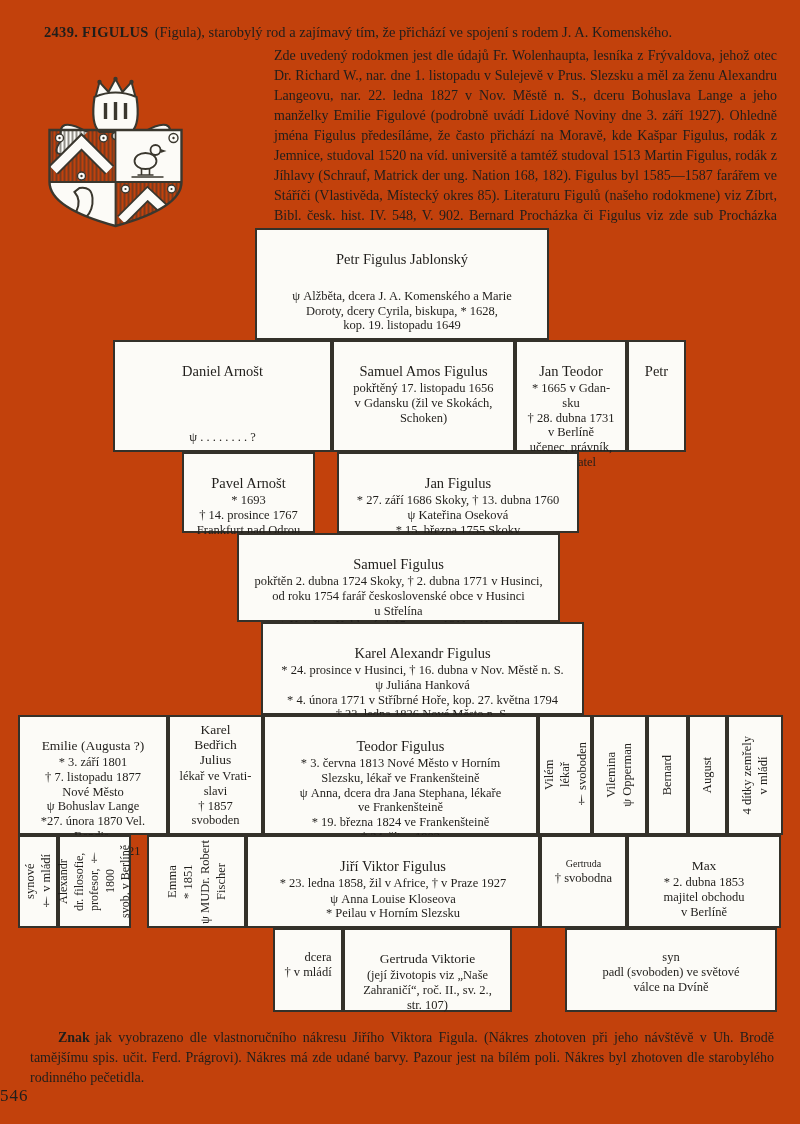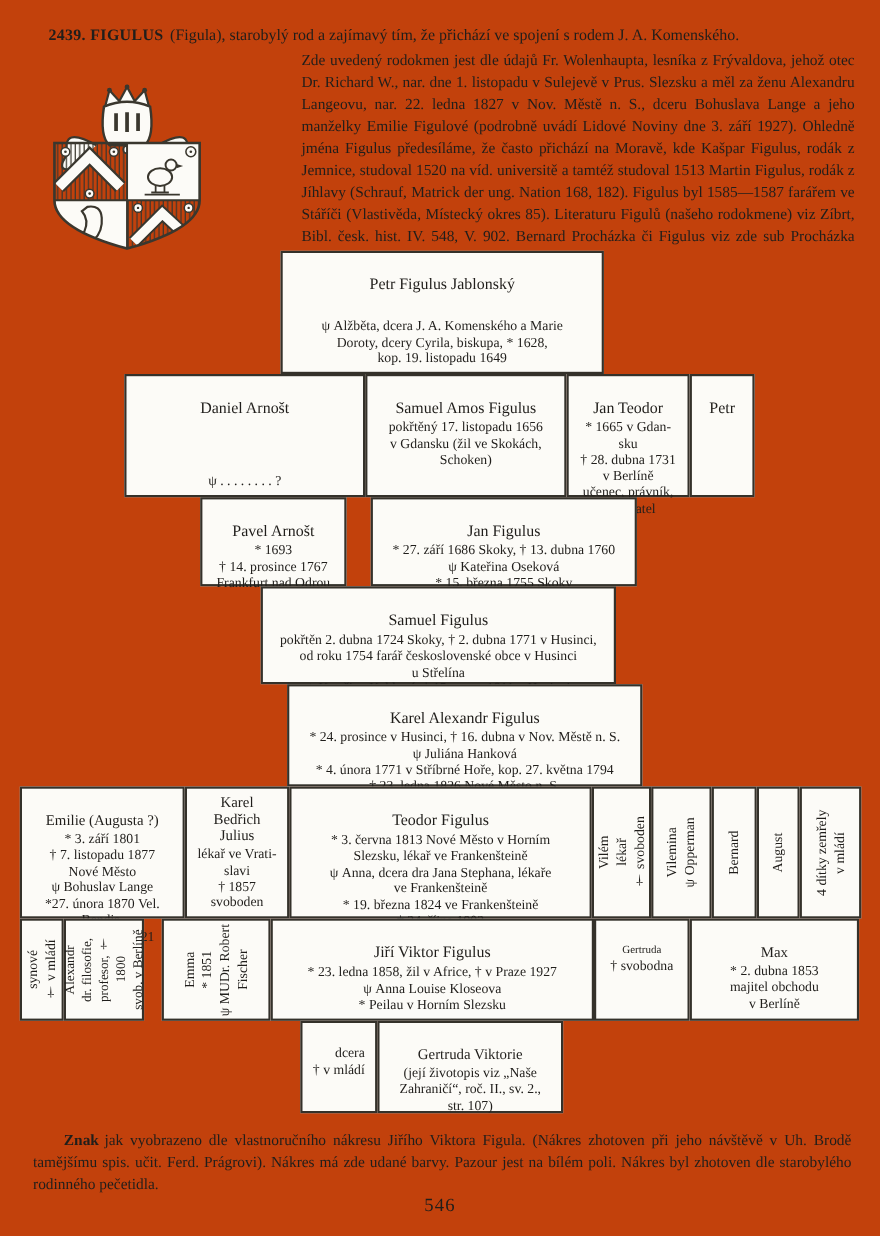--- a/index.html
+++ b/index.html
@@ -22,21 +22,21 @@
     text-align:center;font-size:12.5px;line-height:1.18;
     padding:20px 3px 5px;white-space:pre-line;background:#fcfbf7;
   }
   .btitle{font-size:14.5px;line-height:1.12;margin:1px 0 2px;}
   .bspouse{margin-top:auto;}
   .vbox{justify-content:center;padding:2px;}
   .vtext{writing-mode:vertical-rl;transform:rotate(180deg);line-height:1.3;white-space:pre-line;text-align:center;}
   
   .fpara{position:absolute;left:30px;top:1028px;width:744px;font-size:14px;line-height:20px;text-align:justify;text-indent:28px;}
   .fpara .znak{font-weight:bold;margin-right:5px;}
-  .pageno{position:absolute;left:0;top:1086px;width:800px;text-align:center;font-size:17px;letter-spacing:1px;}
+  .pageno{position:absolute;left:0;top:1086px;width:800px;text-align:left;font-size:17px;letter-spacing:1px;}
 </style>
 </head>
 <body>
 
 <div class="page">
 
   <div class="hline1">
     <span class="lead"><span>2439.</span> <span>FIGULUS</span></span><span>(Figula), starobylý rod a zajímavý tím, že přichází ve spojení s rodem J. A. Komenského.</span>
   </div>
   <div class="hbody">Zde uvedený rodokmen jest dle údajů Fr. Wolenhaupta, lesníka z Frývaldova, jehož otec Dr. Richard W., nar. dne 1. listopadu v Sulejevě v Prus. Slezsku a měl za ženu Alexandru Langeovu, nar. 22. ledna 1827 v Nov. Městě n. S., dceru Bohuslava Lange a jeho manželky Emilie Figulové (podrobně uvádí Lidové Noviny dne 3. září 1927). Ohledně jména Figulus předesíláme, že často přichází na Moravě, kde Kašpar Figulus, rodák z Jemnice, studoval 1520 na víd. universitě a tamtéž studoval 1513 Martin Figulus, rodák z Jíhlavy (Schrauf, Matrick der ung. Nation 168, 182). Figulus byl 1585—1587 farářem ve Stáříči (Vlastivěda, Místecký okres 85). Literaturu Figulů (našeho rodokmene) viz Zíbrt, Bibl. česk. hist. IV. 548, V. 902. Bernard Procházka či Figulus viz zde sub Procházka (Merklín).</div>
@@ -255,19 +255,24 @@
   <div class="tbox" style="left:273px;top:928px;width:70px;height:84px;text-align:right;">
     <div>dcera
 † v mládí</div>
   </div>
   <div class="tbox" style="left:343px;top:928px;width:169px;height:84px;">
     <div class="btitle" style="font-size:13.5px">Gertruda Viktorie</div>
     <div>(její životopis viz „Naše
 Zahraničí“, roč. II., sv. 2.,
 str. 107)</div>
   </div>
+  <div class="tbox" style="left:565px;top:928px;width:212px;height:84px;">
+    <div>syn
+padl (svoboden) ve světové
+válce na Dvíně</div>
+  </div>
 
   <div class="fpara">
     <span class="znak">Znak</span><span>jak vyobrazeno dle vlastnoručního nákresu Jiřího Viktora Figula. (Nákres zhotoven při jeho návštěvě v Uh. Brodě tamějšímu spis. učit. Ferd. Prágrovi). Nákres má zde udané barvy. Pazour jest na bílém poli. Nákres byl zhotoven dle starobylého rodinného pečetidla.</span>
   </div>
   <div class="pageno">546</div>
 
 </div>
 
 </body></html>

